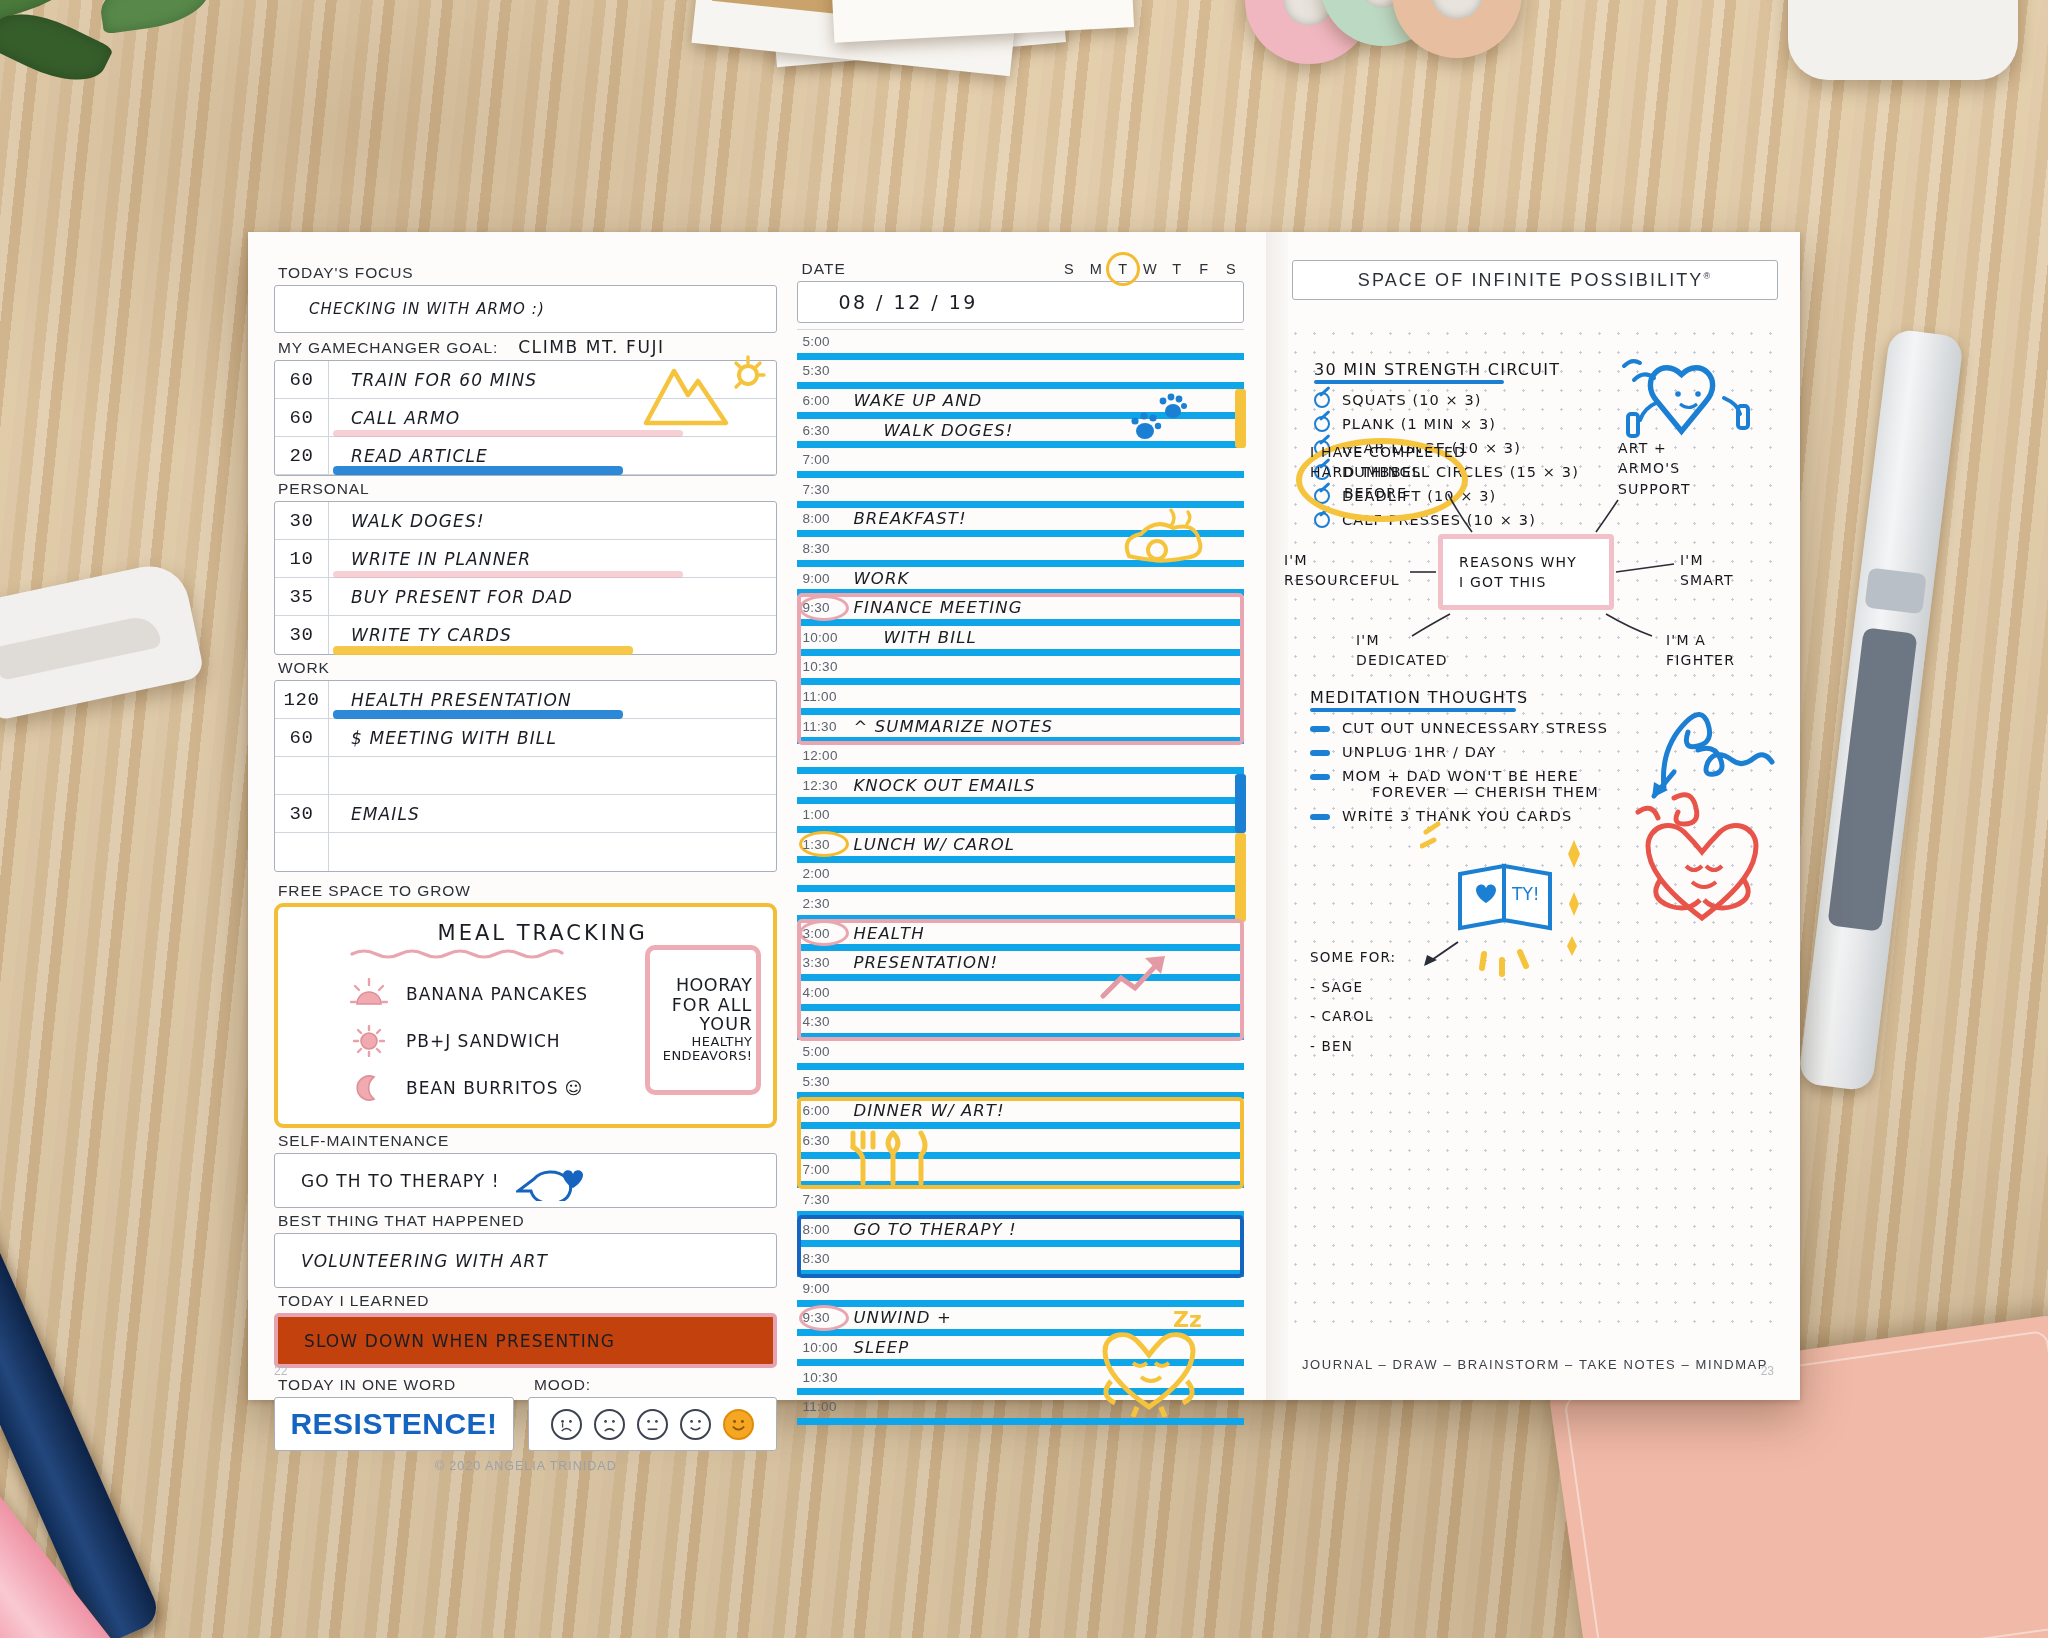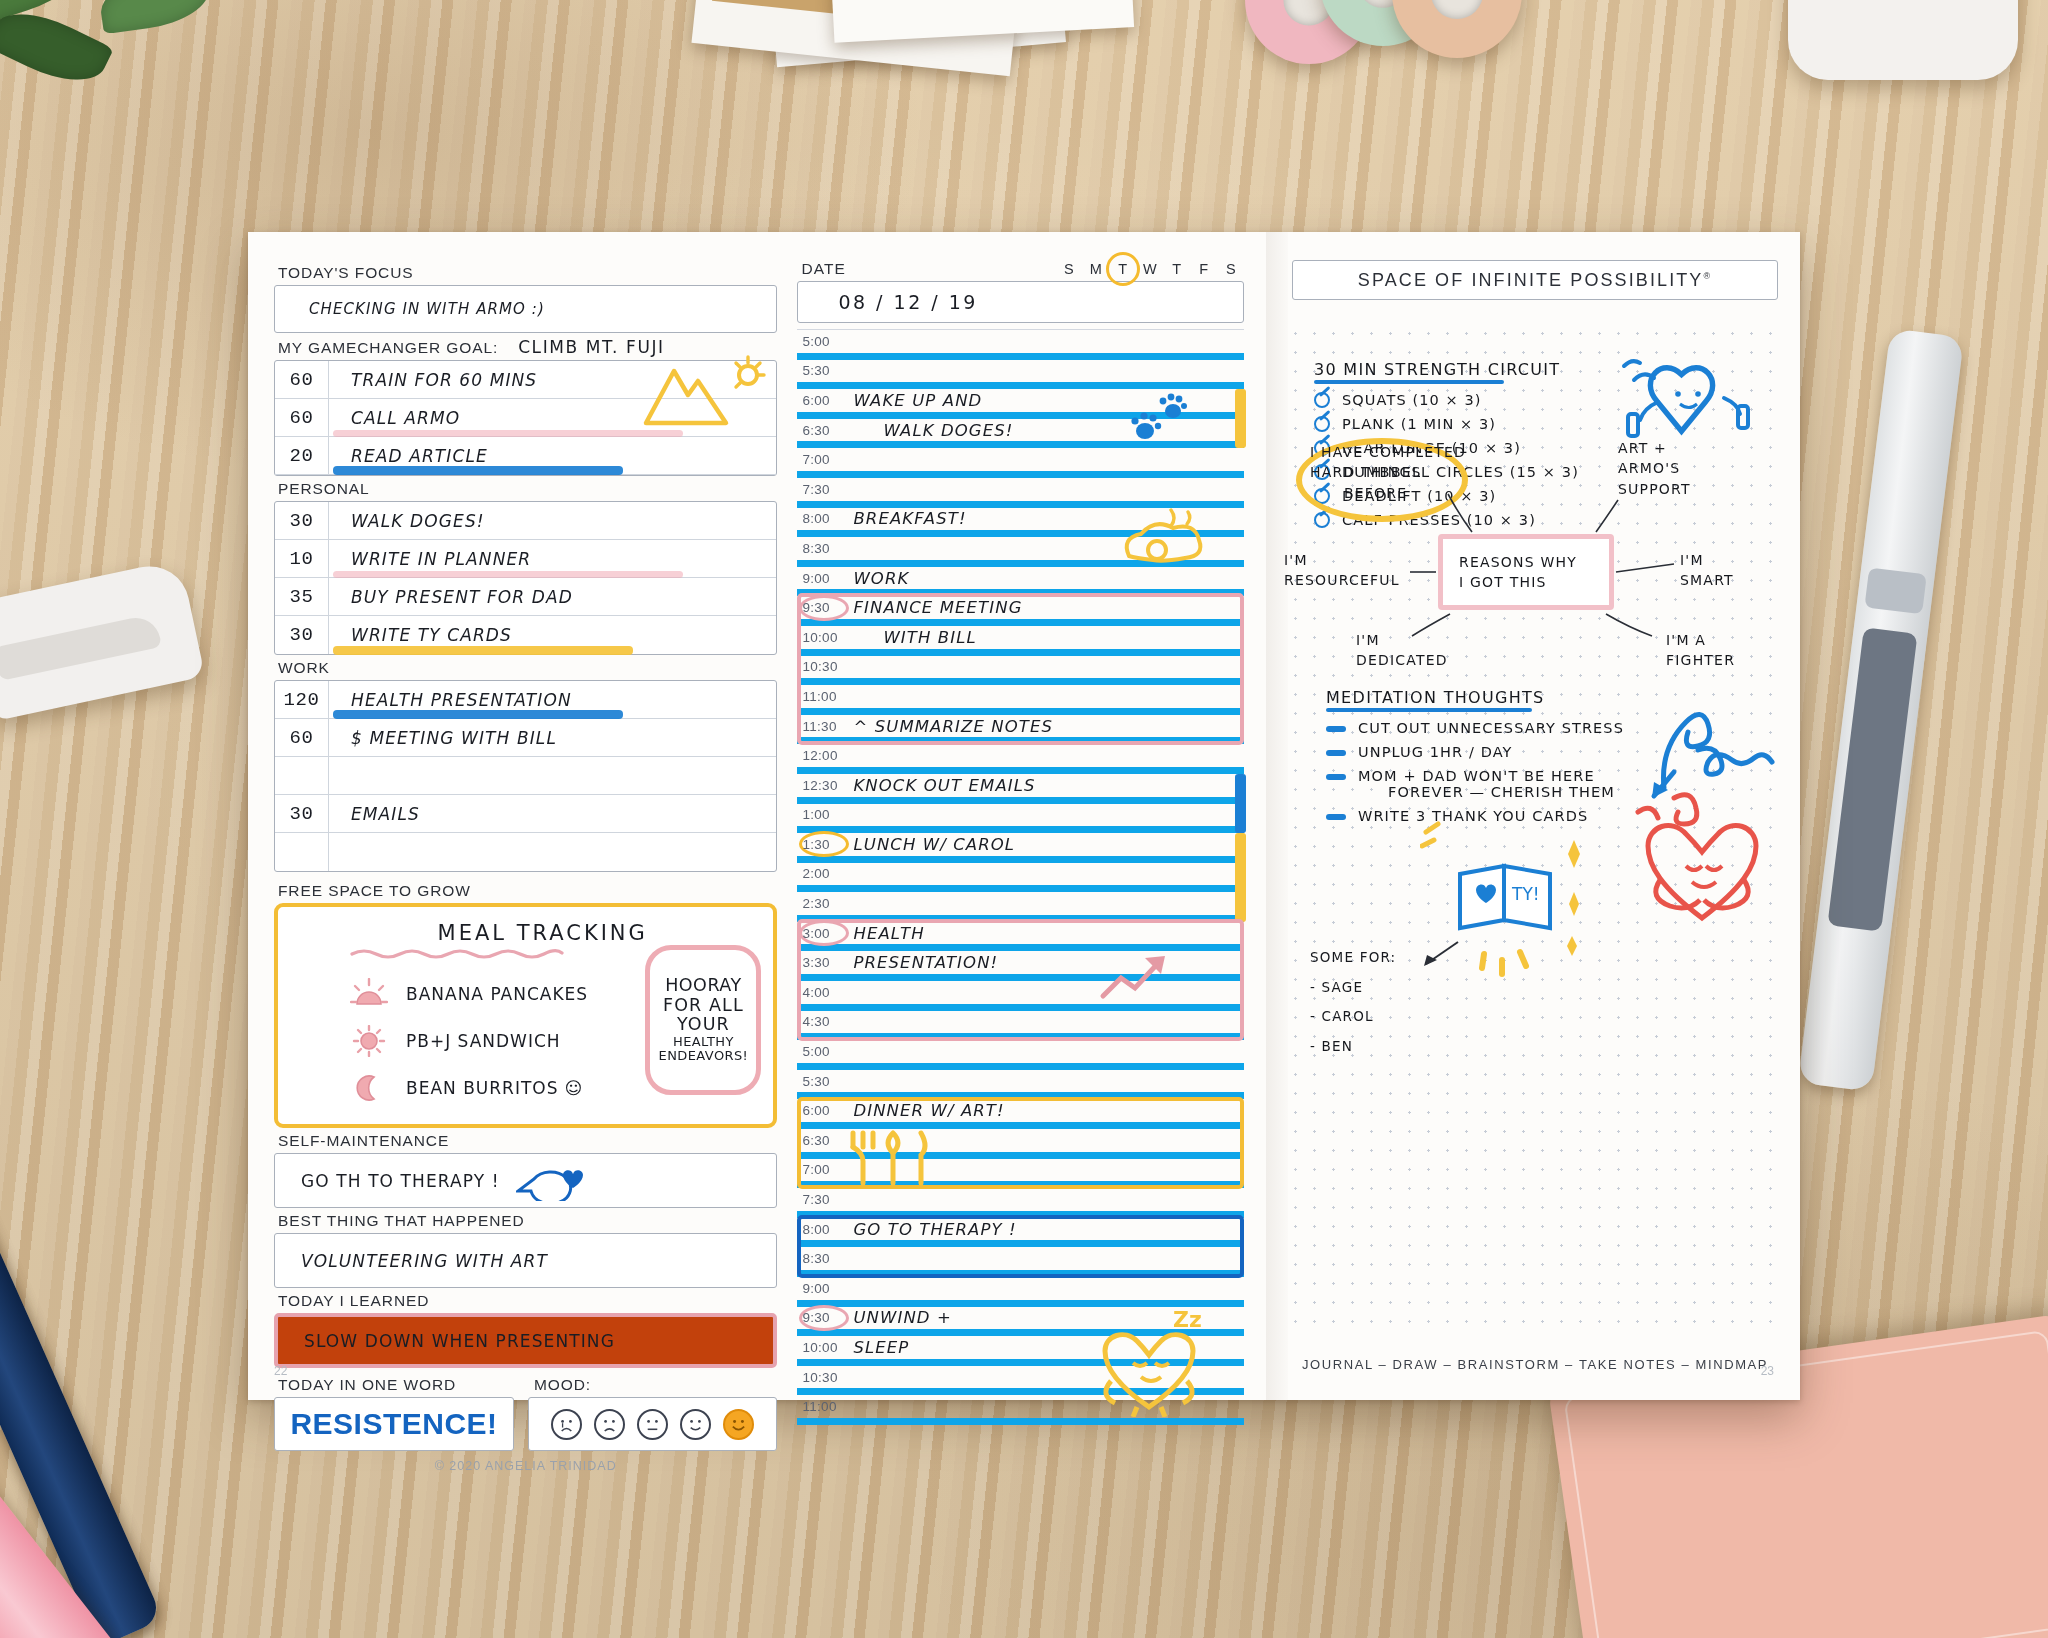--- a/index.html
+++ b/index.html
@@ -126,22 +126,22 @@
             height:225px; position:relative; padding:14px 16px; }
   #meal-title{ font-size:21px; letter-spacing:3px; text-align:center; padding-left:34px; }
   #meal-squiggle{ margin:2px auto 0 56px; width:214px; height:12px; }
   .meal-row{ display:flex; align-items:center; gap:18px; margin:15px 0 0 56px; }
   .meal-row .mtxt{ font-size:17px; letter-spacing:1px; }
   .sun{ width:38px; height:32px; position:relative; flex:0 0 38px; }
 
   
   #bubble{
     position:absolute; right:12px; top:38px; width:116px; height:150px;
-    border:5px solid #eeacb4; border-radius:26px; background:#fff;
-    display:flex; flex-direction:column; align-items:center; justify-content:center;
+    border:5px solid #eeacb4; border-radius:10px; background:#fff;
+    display:flex; flex-direction:column; align-items:flex-end; justify-content:center;
     text-align:center; line-height:1.12; padding:4px;
   }
   #bubble .l1{font-size:17.5px; letter-spacing:.5px;}
   #bubble .l2{font-size:17.5px;}
   #bubble .l3{font-size:17.5px;}
   #bubble .l4{font-size:13px; letter-spacing:.4px;}
   #bubble .l5{font-size:13px; letter-spacing:.4px;}
 
   
   .line-box{ height:55px; display:flex; align-items:center; padding-left:26px; position:relative;}
@@ -817,21 +817,21 @@
       <g stroke="#2a2e36" stroke-width="1.6" fill="none">
         <path d="M178 262 q12 22 24 38"></path>
         <path d="M348 268 q-12 18 -22 32"></path>
         <path d="M140 340 L166 340"></path>
         <path d="M346 340 L404 332"></path>
         <path d="M180 382 q-22 12 -38 22"></path>
         <path d="M336 382 q24 14 46 22"></path>
       </g>
     </svg>
 
-    <div class="rp" style="left:56px; top:456px; width:340px;">
+    <div class="rp" style="left:40px; top:456px; width:340px;">
       <div class="rtitle">MEDITATION THOUGHTS</div>
       <div class="rul" style="width:206px;"></div>
       <div id="meditation-items">
           <div class="ritem" style="align-items: flex-start;">
             <span class="dash" style="margin-top: 6px;"></span>
             <span>
               <div>CUT OUT UNNECESSARY STRESS</div>
             </span>
           </div>
           <div class="ritem" style="align-items: flex-start;">

